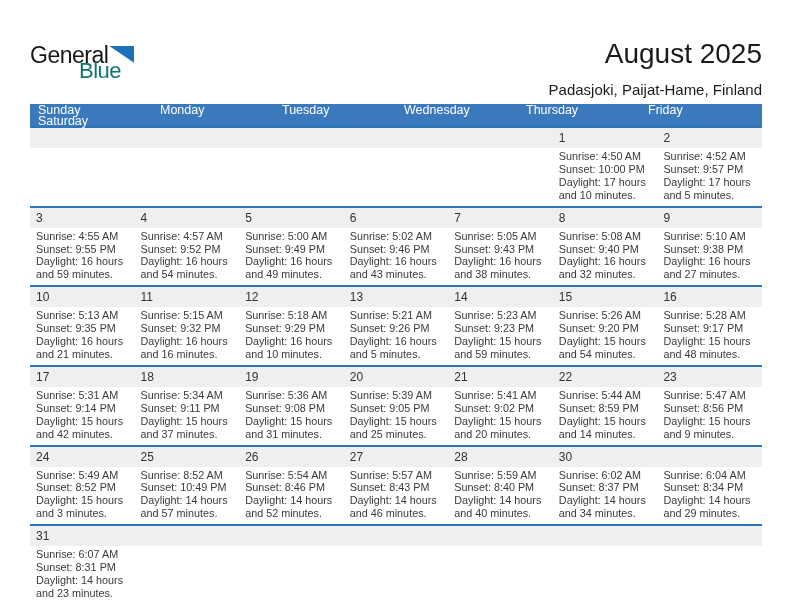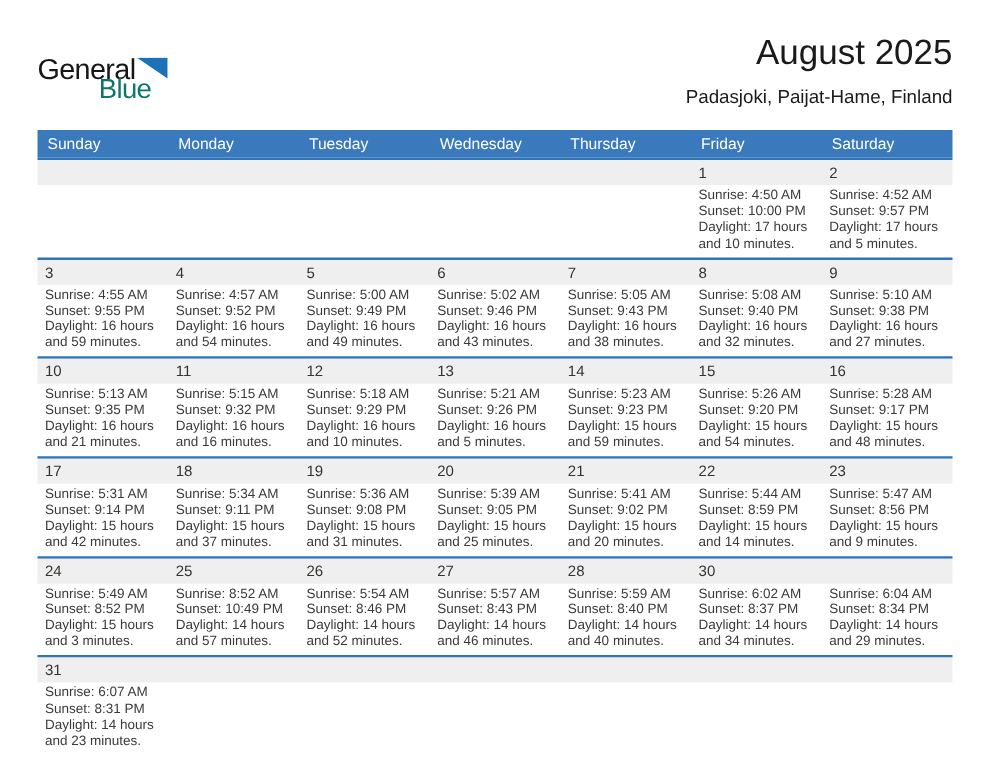--- a/index.html
+++ b/index.html
@@ -7,26 +7,26 @@
     width:792px;height:612px;position:relative;background:#ffffff;
     font-family:"Liberation Sans", sans-serif;color:#1a1a1a;overflow:hidden;
   }
   
   .logo{position:absolute;left:30px;top:44px;line-height:1;}
   .logo-line1{display:flex;align-items:flex-start;justify-content:space-between;}
   .logo-general{font-size:23px;letter-spacing:-0.5px;color:#161616;}
   .logo-triangle{display:inline-block;width:25px;height:17px;margin-left:1px;margin-top:2px;
     background:#1c72b8;-webkit-clip-path:polygon(0 0,100% 0,100% 100%);clip-path:polygon(0 0,100% 0,100% 100%);}
   .logo-blue{font-size:22px;letter-spacing:-0.5px;color:#0f766e;margin-left:49px;margin-top:-7px;}
-  .titles{position:absolute;right:30px;top:26px;text-align:right;}
+  .titles{position:absolute;right:30px;top:38px;text-align:right;}
   .cal-title{font-size:28px;color:#1a1a1a;}
   .cal-subtitle{font-size:15px;color:#1a1a1a;margin-top:11px;text-align:right;}
   
   .calendar{position:absolute;left:30px;top:104px;width:732px;}
-  .cal-header{display:grid;grid-template-columns:repeat(7,1fr);background:#3a79bc;color:#ffffff;
+  .cal-header{display:grid;grid-template-columns:repeat(6,1fr);background:#3a79bc;color:#ffffff;
     height:22px;align-items:center;font-size:12.5px;}
   .cal-header > div{padding-left:8px;white-space:nowrap;overflow:hidden;}
   .week{border-top:2px solid #2e74b8;}
   .nums{display:grid;grid-template-columns:repeat(7,1fr);background:#efefef;height:20px;}
   .num{font-size:12px;color:#333333;padding:3px 0 0 6px;}
   .dets{display:grid;grid-template-columns:repeat(7,1fr);min-height:52px;}
   .det{font-size:10.8px;line-height:12.9px;color:#3a3a3a;padding:2px 3px 4px 6px;
     white-space:nowrap;overflow:hidden;}
 </style>
 </head>

